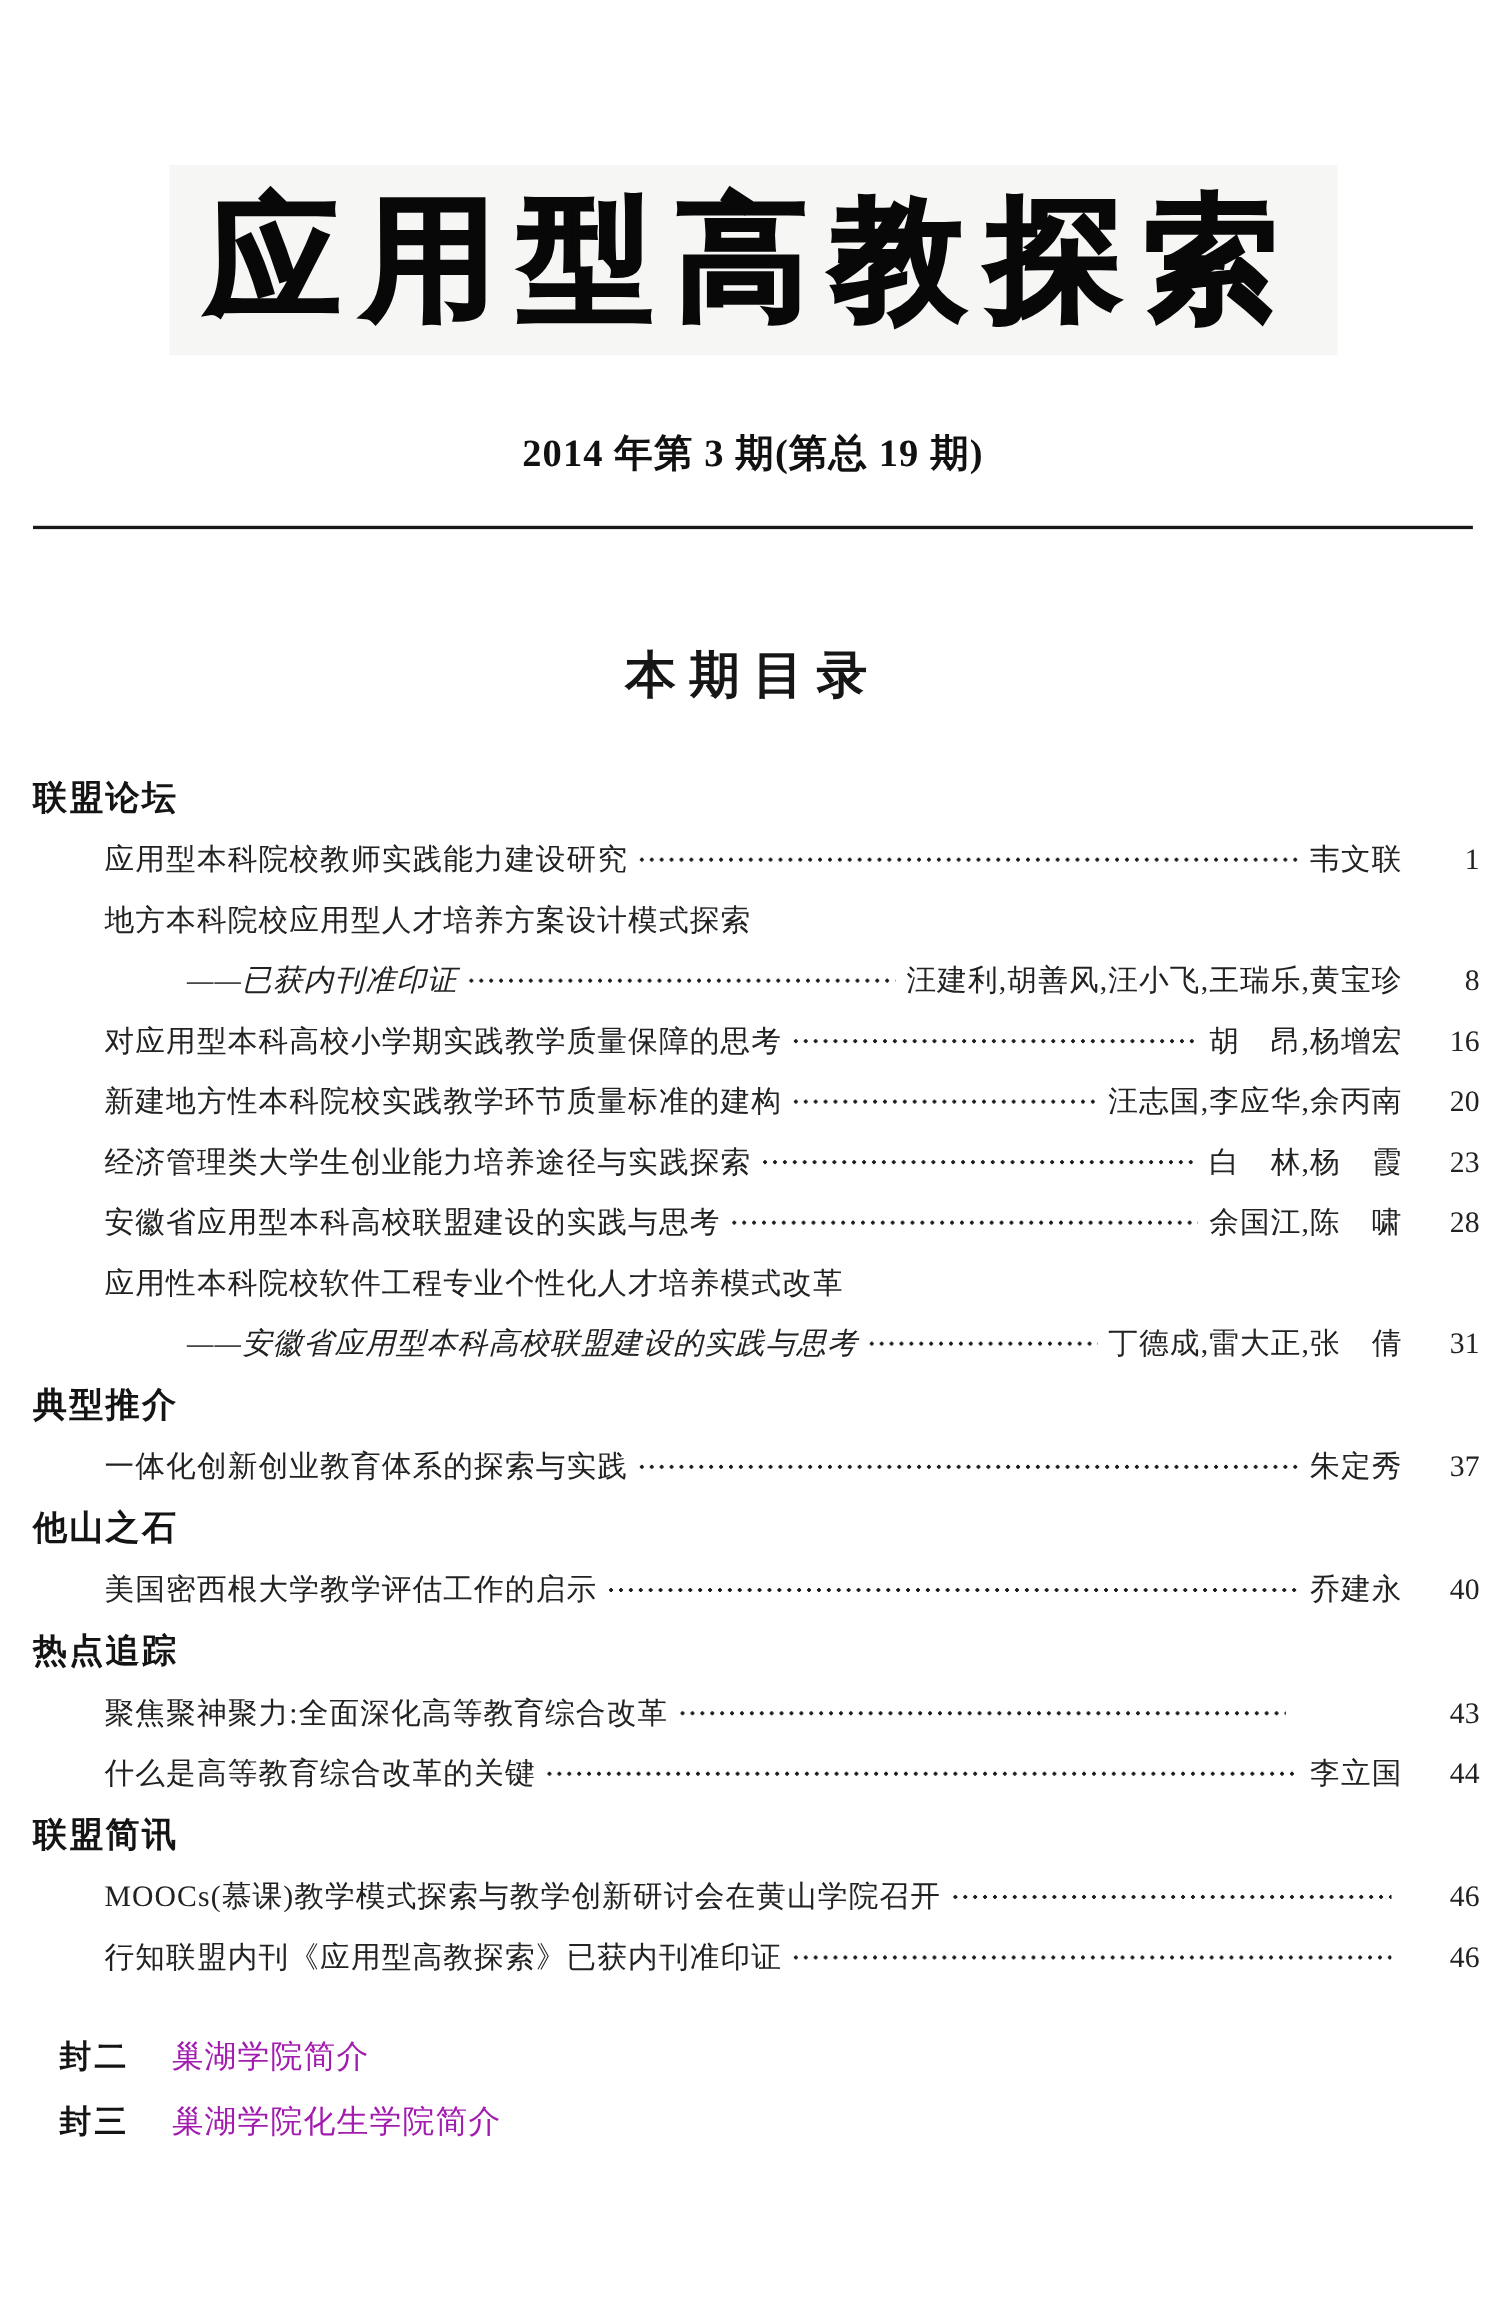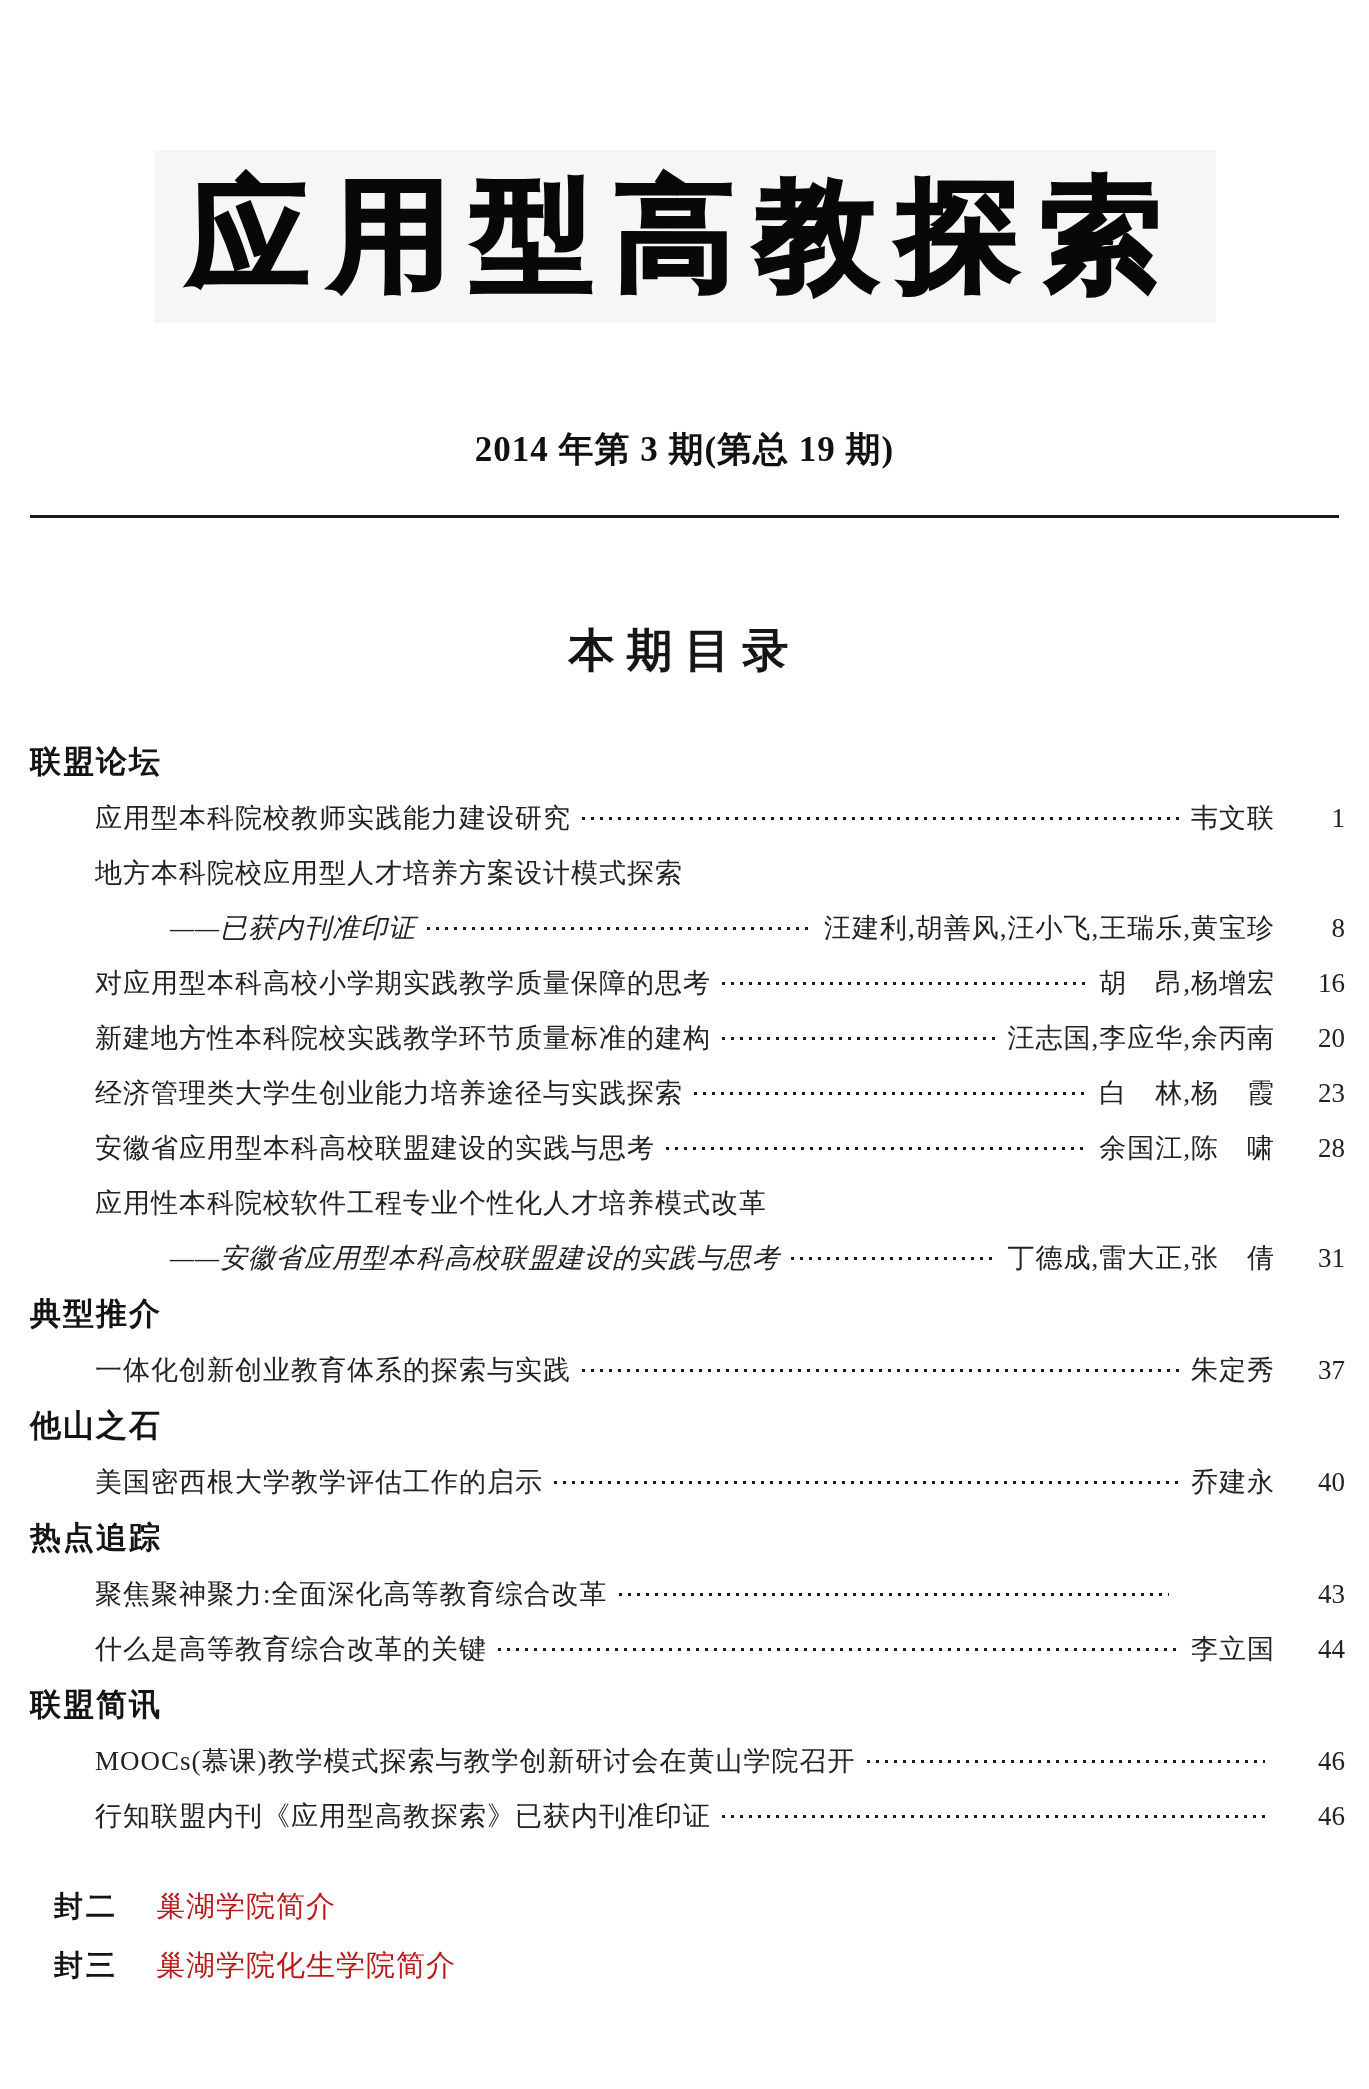--- a/index.html
+++ b/index.html
@@ -29,21 +29,21 @@
     font-family: "DejaVu Serif", "Liberation Serif", serif;
     font-size: 122px;
     line-height: 1.22;
     font-weight: bold;
     color: #080808;
     letter-spacing: 20px;
     -webkit-text-stroke: 3px #080808;
     white-space: nowrap;
   }
   .issue-line {
-    margin-top: 103px;
+    margin-top: 66px;
     text-align: center;
     font-size: 35px;
     font-weight: bold;
     letter-spacing: 1px;
     color: #111111;
     font-family: "Liberation Serif", "DejaVu Serif", serif;
   }
   .rule {
     margin: 42px 30px 0 30px;
     border: none;
@@ -133,21 +133,21 @@
     font-size: 29px;
   }
   .cover-label {
     font-family: "Liberation Sans", "DejaVu Sans", sans-serif;
     font-weight: bold;
     color: #141414;
     letter-spacing: 3px;
   }
   .cover-text {
     margin-left: 38px;
-    color: #b91c1c;
+    color: #a21caf;
     letter-spacing: 1px;
   }
 </style>
 </head>
 <body>
 
 <div class="page">
 
   <div class="logo-wrap">
     <div class="logo">应用型高教探索</div>

